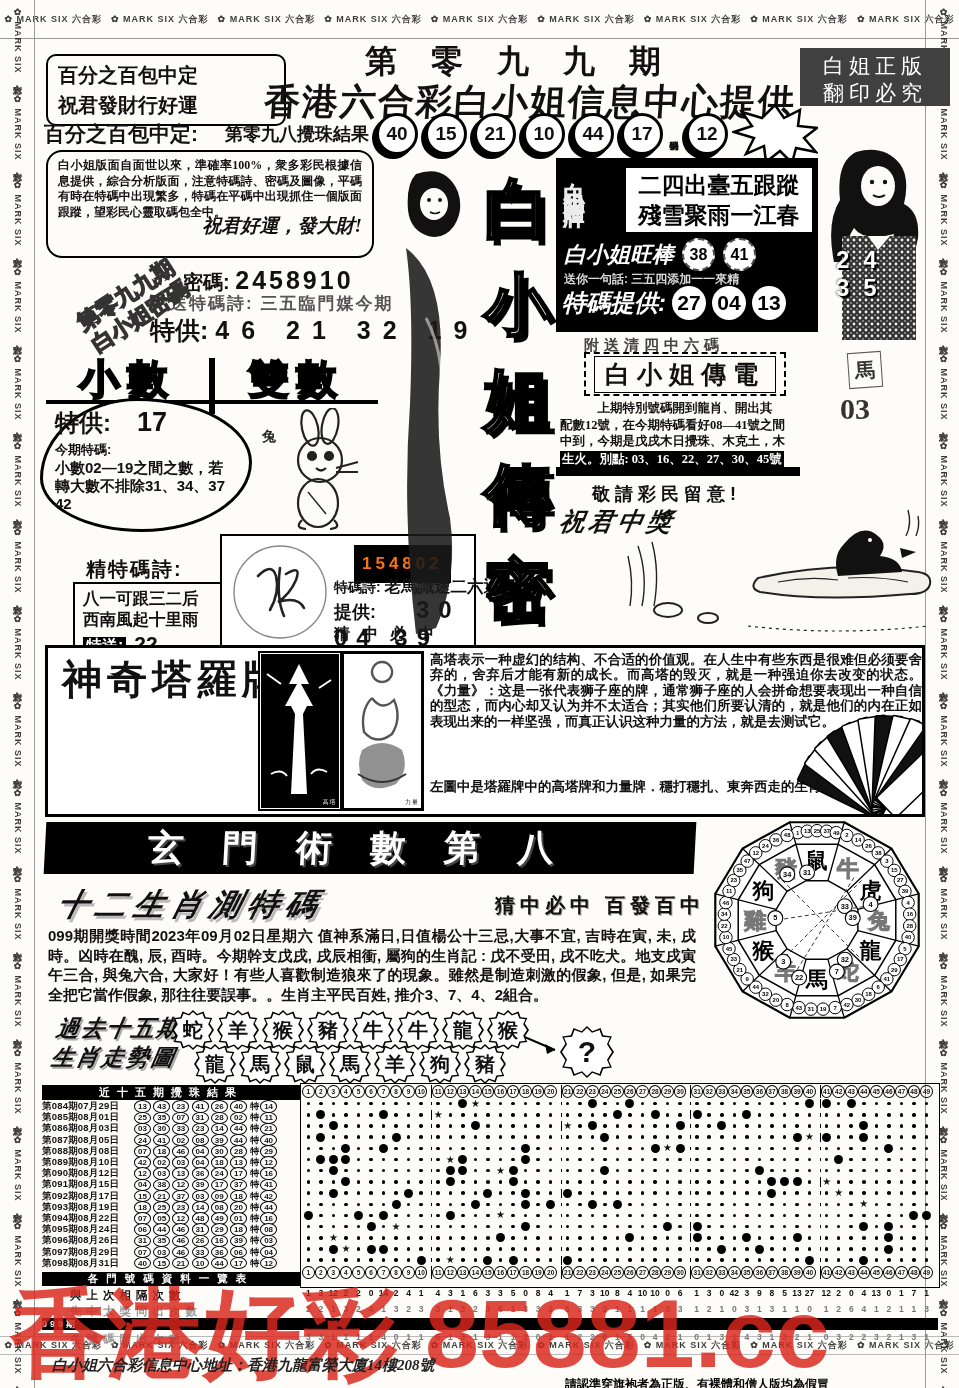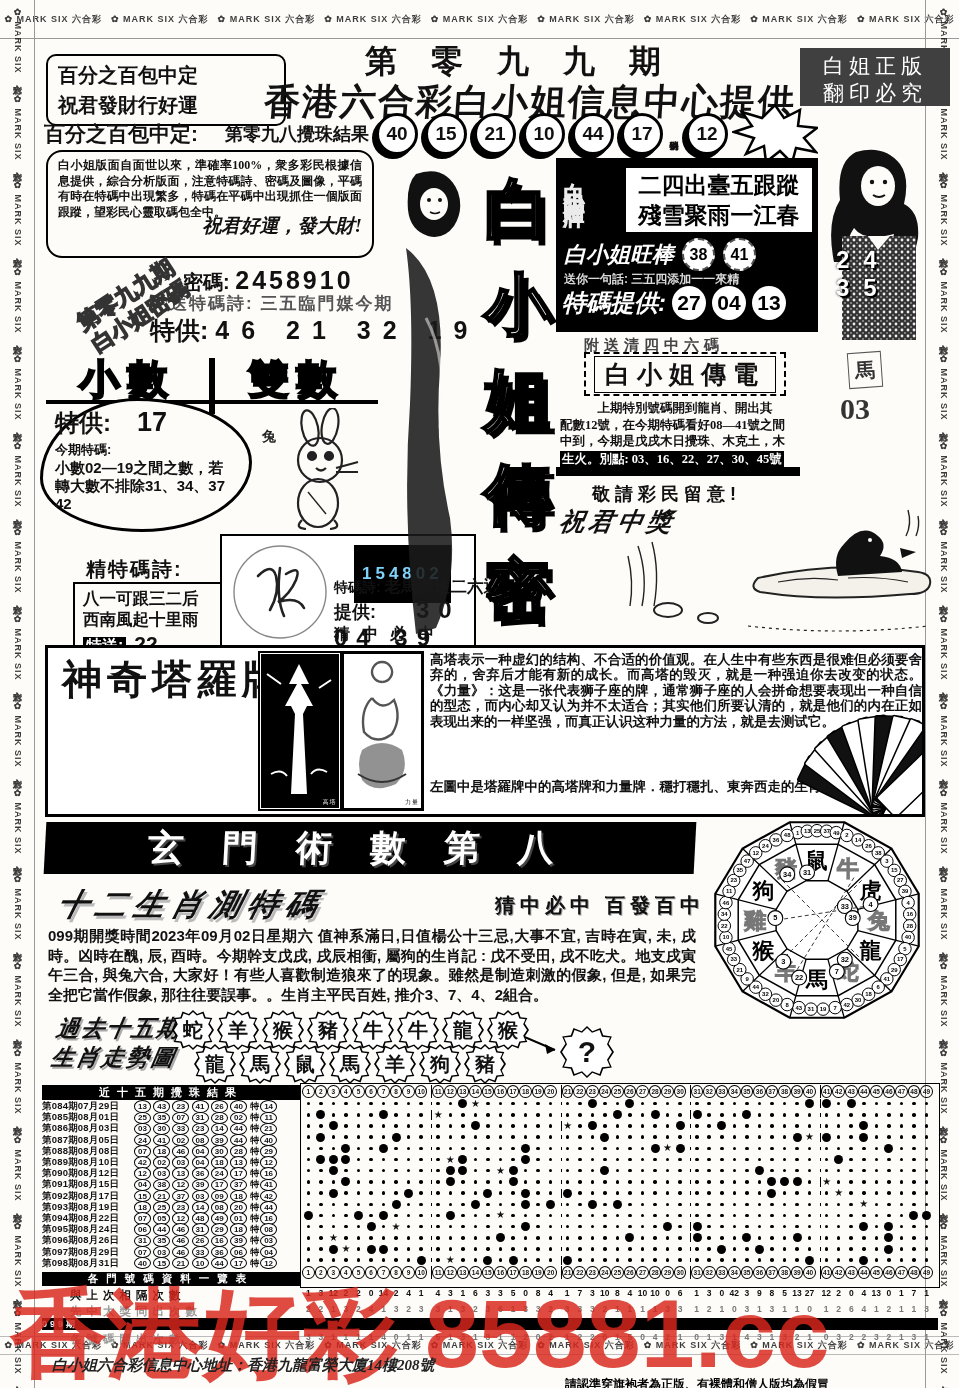--- a/index.html
+++ b/index.html
@@ -62,22 +62,22 @@
   .rabbit-tag{left:262px;top:428px;font-size:14px;font-weight:900;color:#222;}
   
   .jing-title{left:86px;top:556px;font-size:20px;font-weight:900;letter-spacing:2px;}
   .jing-box{left:73px;top:582px;width:150px;height:78px;border:2.5px solid #000;padding:4px 8px;box-sizing:border-box;}
   .jing-box .ln{font-size:16.5px;font-weight:900;font-family:"Liberation Serif",serif;line-height:21px;white-space:nowrap;}
   .jing-send{margin-top:2px;font-size:16px;font-weight:900;}
   .jing-send .inv{background:#000;color:#fff;padding:0 3px;}
   .jing-send b{font-size:21px;margin-left:8px;}
   
   .code-box{left:220px;top:534px;width:252px;height:112px;border:2.5px solid #000;background:#fff;}
-  .code-num{position:absolute;left:132px;top:9px;background:#000;color:#7dd3fc;font-size:17px;font-weight:900;
-            letter-spacing:4px;padding:19px 8px;}
+  .code-num{position:absolute;left:132px;top:9px;background:#000;color:#f97316;font-size:17px;font-weight:900;
+            letter-spacing:4px;padding:9px 8px;}
   .code-poem{position:absolute;left:112px;top:40px;font-size:14px;font-weight:900;white-space:nowrap;}
   .code-poem b{font-size:16.5px;font-family:"Liberation Serif",serif;}
   .code-offer{position:absolute;left:112px;top:60px;font-size:18px;font-weight:900;}
   .code-offer b{font-size:24px;letter-spacing:9px;margin-left:35px;}
   .code-slogan{position:absolute;left:112px;top:88px;font-size:16px;font-weight:900;letter-spacing:12px;}
   
   .v-title{left:462px;top:162px;width:110px;display:flex;flex-direction:column;align-items:center;}
   .v-title span{font-size:66px;font-weight:900;color:#fff;-webkit-text-stroke:2.5px #000;
                 text-shadow:6px 6px 0 #000;line-height:95px;font-family:"Liberation Serif",serif;}
   

